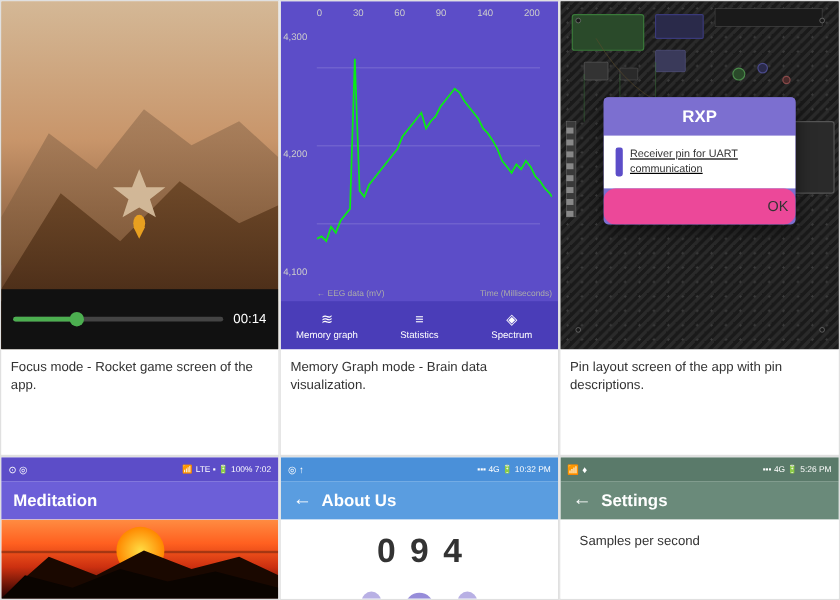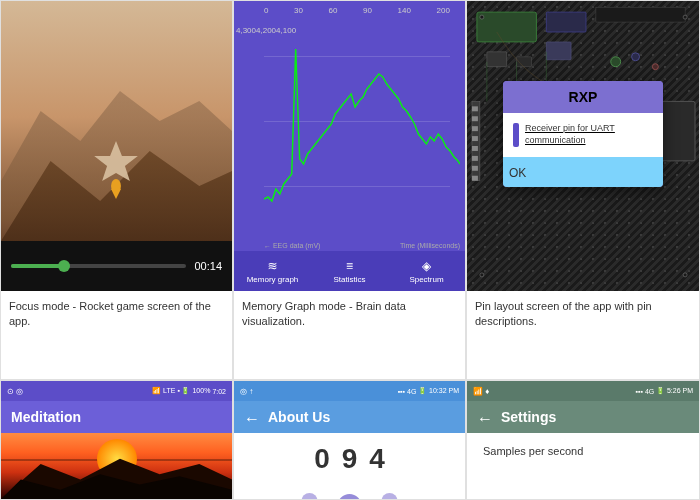--- a/index.html
+++ b/index.html
@@ -97,21 +97,21 @@
     .axis-label {
       color: #ccc;
       font-size: 8px;
     }
     .graph-y-labels {
       position: absolute;
       left: 2px;
       top: 25px;
       bottom: 60px;
       display: flex;
-      flex-direction: row;
+      flex-direction: column;
       justify-content: space-between;
     }
     .y-label {
       color: #ccc;
       font-size: 8px;
     }
     .eeg-label {
       position: absolute;
       bottom: 42px;
       left: 30px;
@@ -185,21 +185,21 @@
       left: 50%;
       transform: translateX(-50%);
       width: 160px;
       background: #7c6fd0;
       border-radius: 4px;
       overflow: hidden;
       box-shadow: 0 4px 15px rgba(0,0,0,0.5);
     }
     .dialog-title {
       background: #7c6fd0;
-      color: #000000;
+      color: #ffffff;
       text-align: center;
       padding: 8px;
       font-size: 14px;
       font-weight: bold;
     }
     .dialog-body {
       background: #fff;
       padding: 10px;
       display: flex;
       align-items: center;
@@ -212,23 +212,24 @@
       background: #5c4dc8;
       border-radius: 2px;
       flex-shrink: 0;
     }
     .dialog-text {
       font-size: 9px;
       color: #333;
       line-height: 1.3;
     }
     .dialog-footer {
-      background: #7dd3fc;
+      background: #ec4899;
       padding: 6px;
-      text-align: left;
+      text-align: right;
+      border-radius: 10px;
     }
     .dialog-ok {
       font-size: 12px;
       color: #333;
       font-weight: 500;
     }
 
     
     .card-bottom {
       position: relative;

